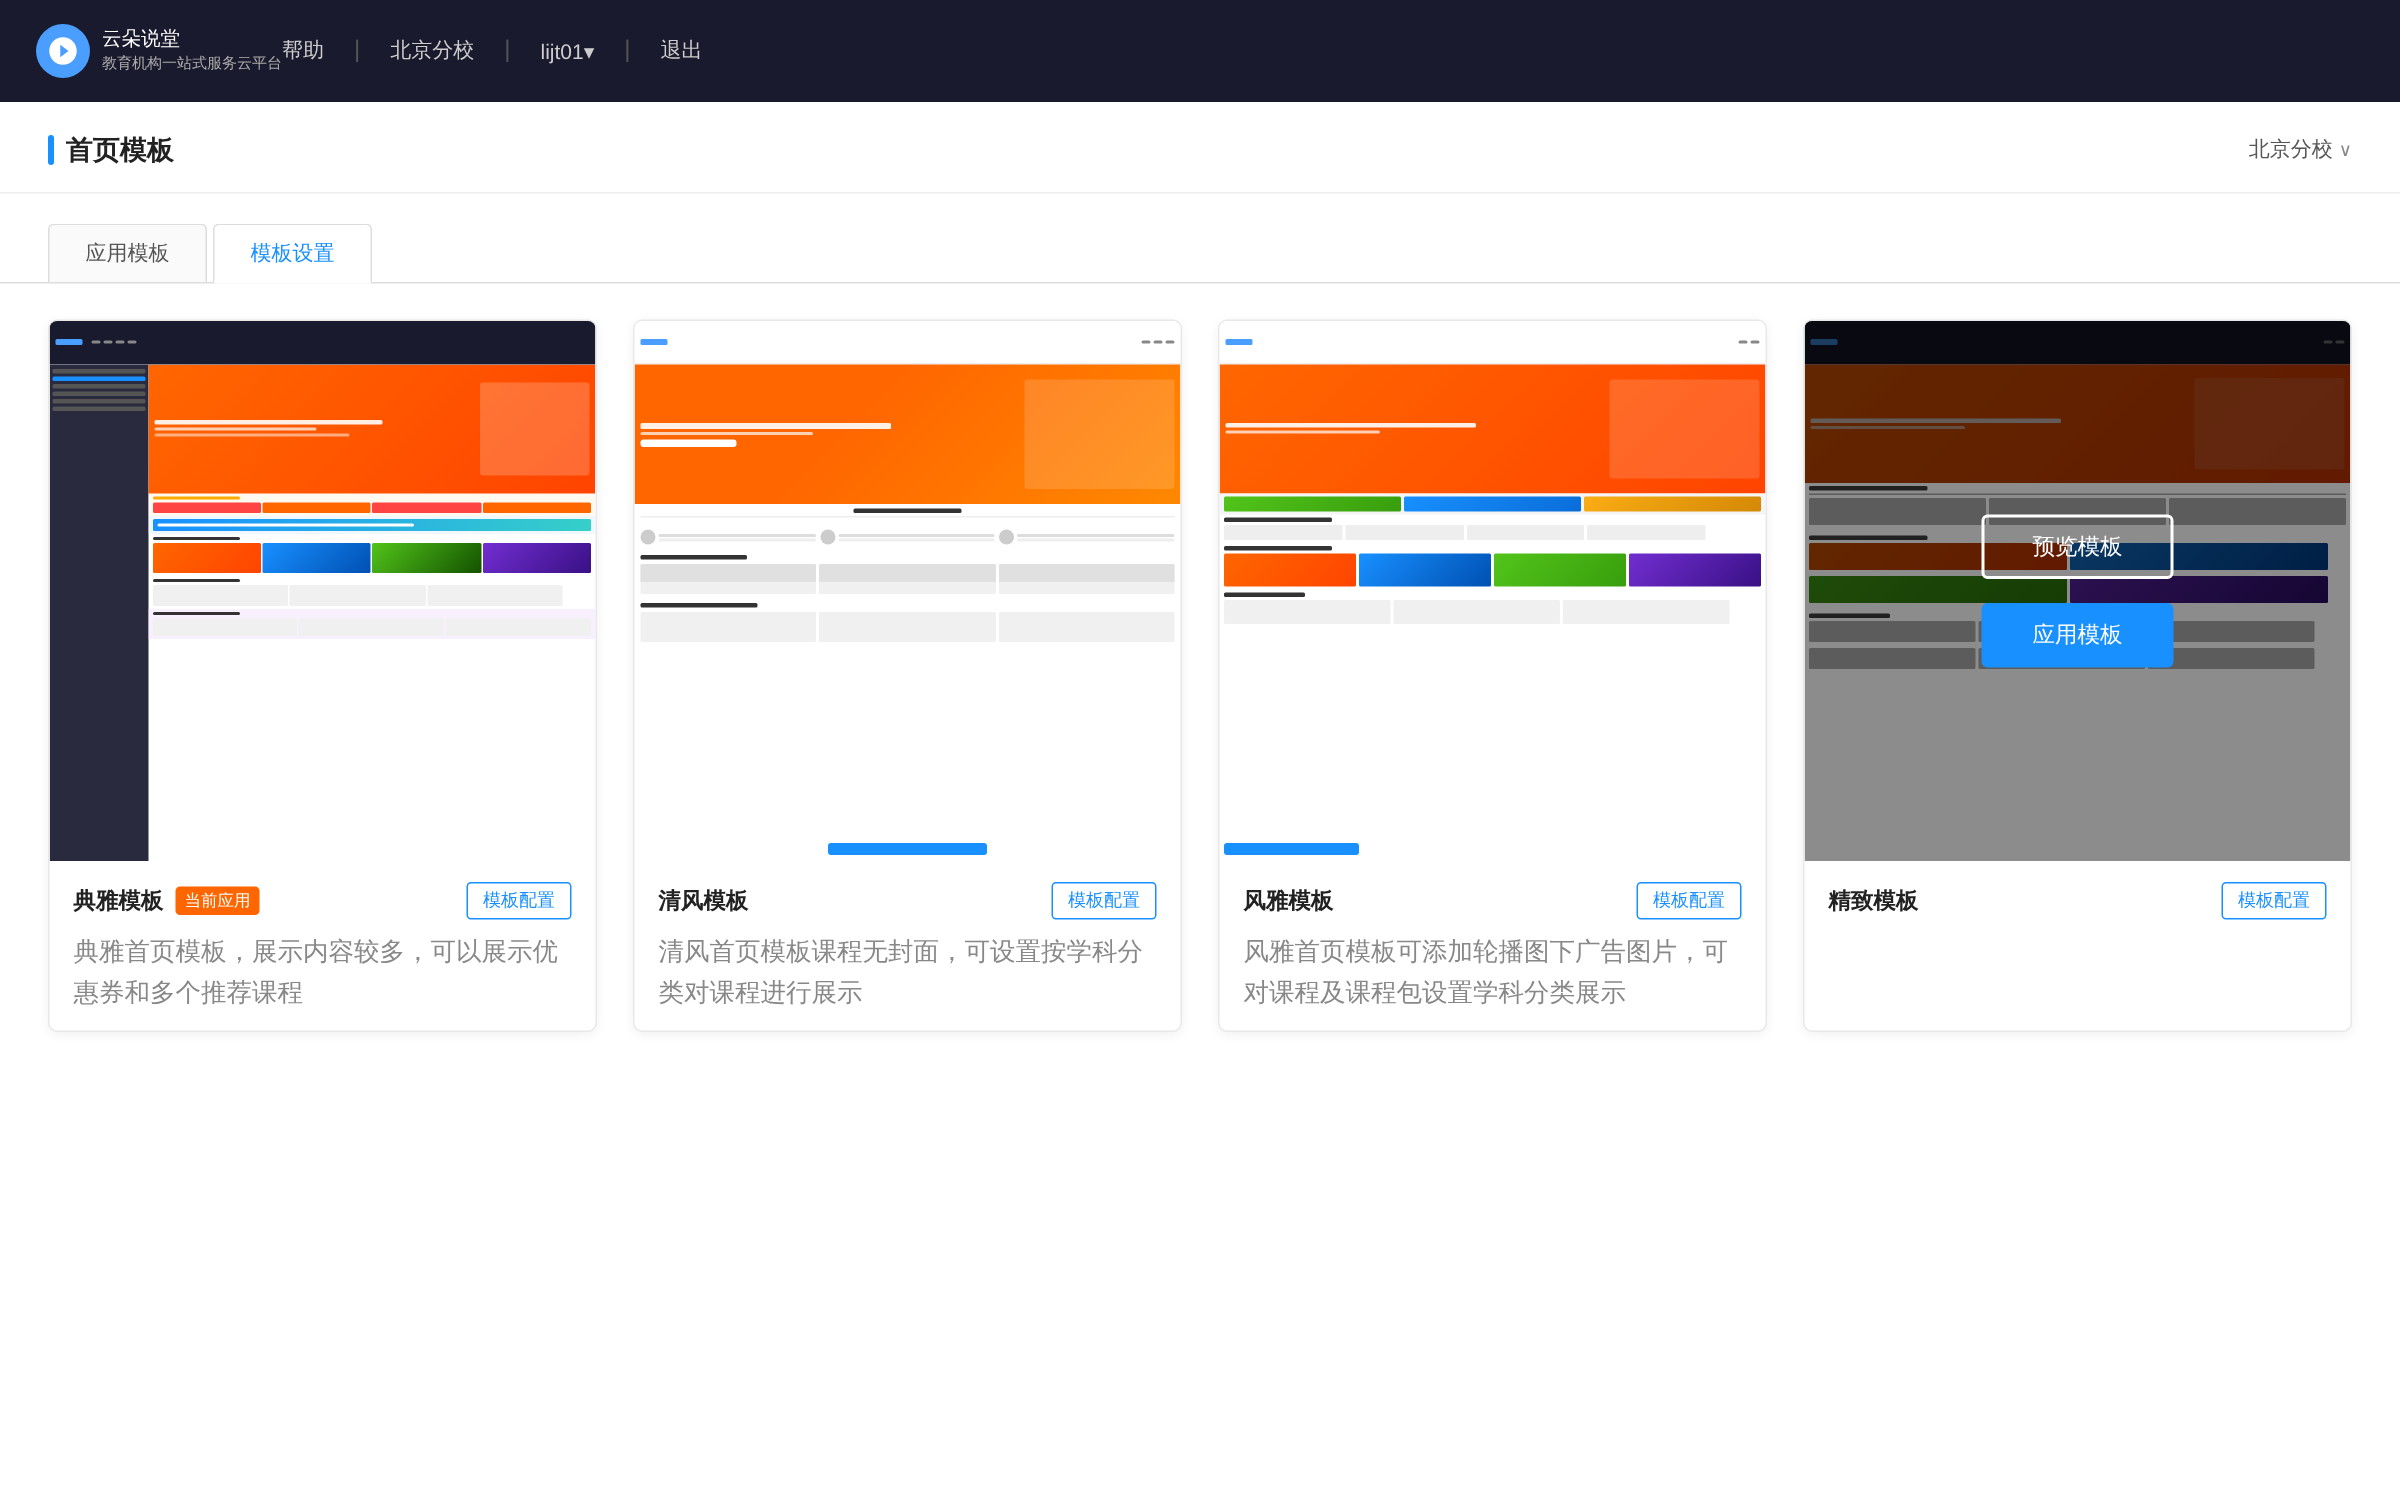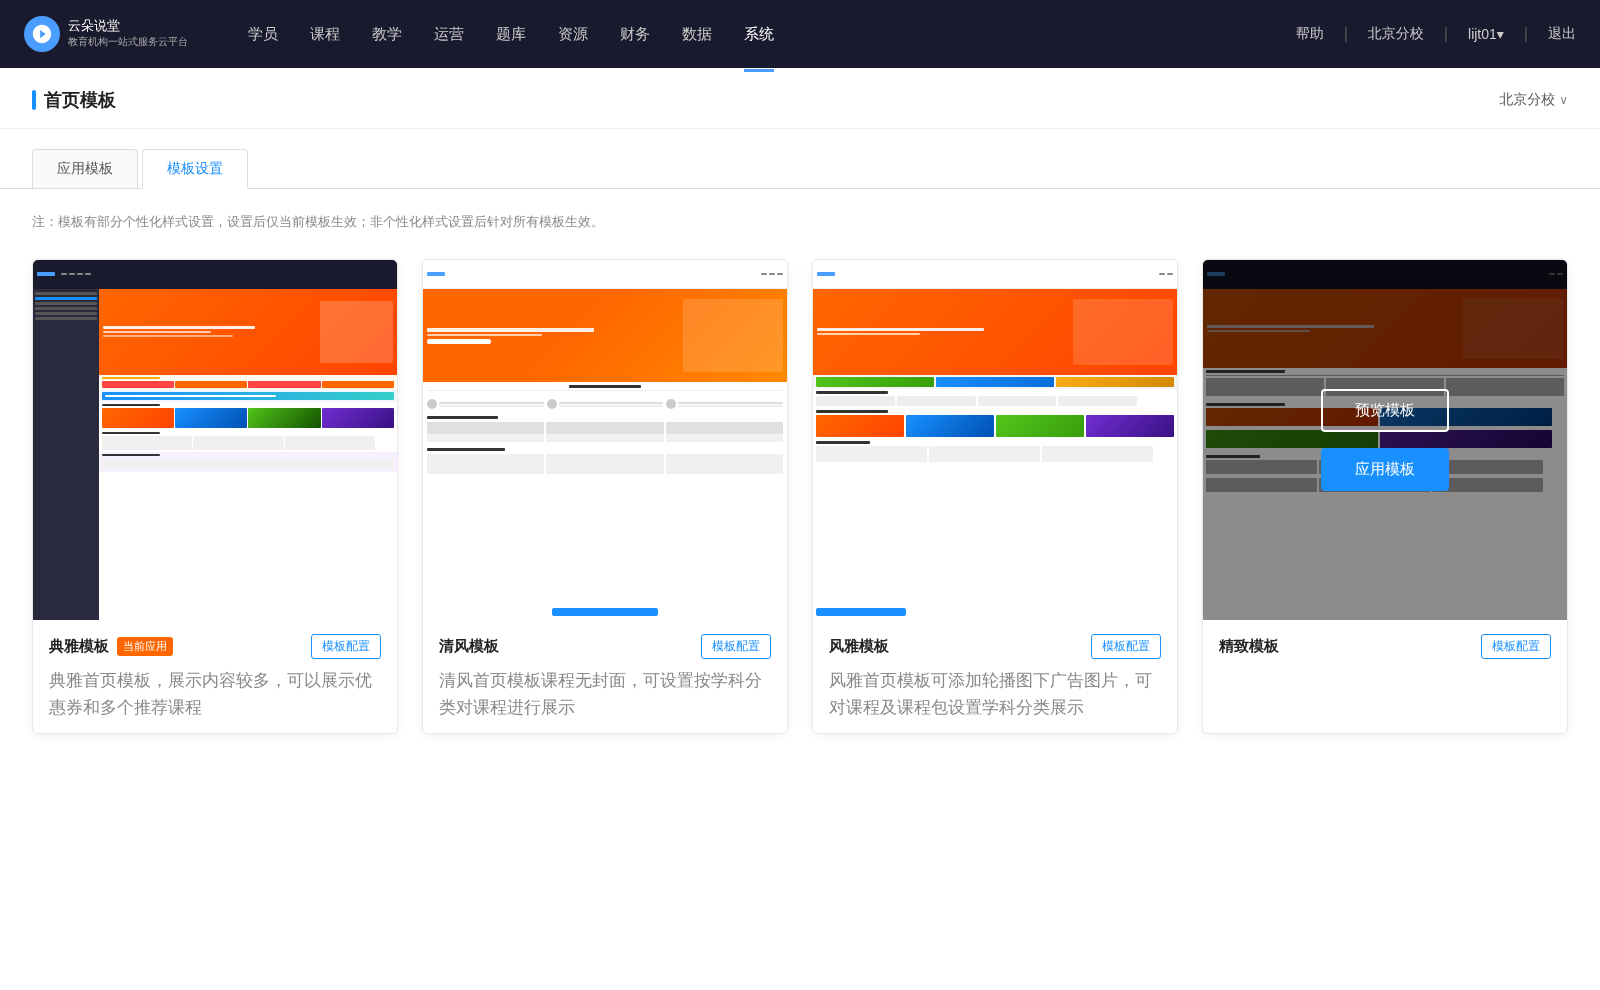--- a/index.html
+++ b/index.html
@@ -71,31 +71,20 @@
     <div class="nav-logo-icon">
       <svg viewBox="0 0 24 24" fill="white">
           <path d="M12 2C6.48 2 2 6.48 2 12s4.48 10 10 10 10-4.48 10-10S17.52 2 12 2zm-2 14.5v-9l6 4.5-6 4.5z"></path>
         </svg>
     </div>
     <div>
       <div class="nav-logo-text">云朵说堂</div>
       <div class="nav-logo-sub">教育机构一站式服务云平台</div>
     </div>
   </div>
-  <div class="nav-menu">
-    <a class="nav-item">学员</a>
-    <a class="nav-item">课程</a>
-    <a class="nav-item">教学</a>
-    <a class="nav-item">运营</a>
-    <a class="nav-item">题库</a>
-    <a class="nav-item">资源</a>
-    <a class="nav-item">财务</a>
-    <a class="nav-item">数据</a>
-    <a class="nav-item active">系统</a>
-  </div>
   <div class="nav-right">
     <span class="nav-right-item">帮助</span>
     <span class="nav-divider">|</span>
     <span class="nav-right-item">北京分校</span>
     <span class="nav-divider">|</span>
     <span class="nav-right-item">lijt01▾</span>
     <span class="nav-divider">|</span>
     <span class="nav-right-item">退出</span>
   </div>
 </nav>
@@ -108,21 +97,20 @@
       <span class="page-branch-arrow">∨</span>
     </div>
   </div>
 
   <div class="tabs">
     <div class="tab">应用模板</div>
     <div class="tab active">模板设置</div>
   </div>
 
   <div class="content">
-    <p class="note">注：模板有部分个性化样式设置，设置后仅当前模板生效；非个性化样式设置后针对所有模板生效。</p>
 
     <div class="template-grid">
 
       <div class="template-card">
         <div class="template-preview">
           <div class="preview-sim">
             <div class="sim-nav">
               <div style="width:18px;height:4px;background:#4a9eff;border-radius:1px;"></div>
               <div style="margin-left:4px;display:flex;gap:2px;">
                 <div style="width:6px;height:2px;background:#888;border-radius:1px;"></div>

